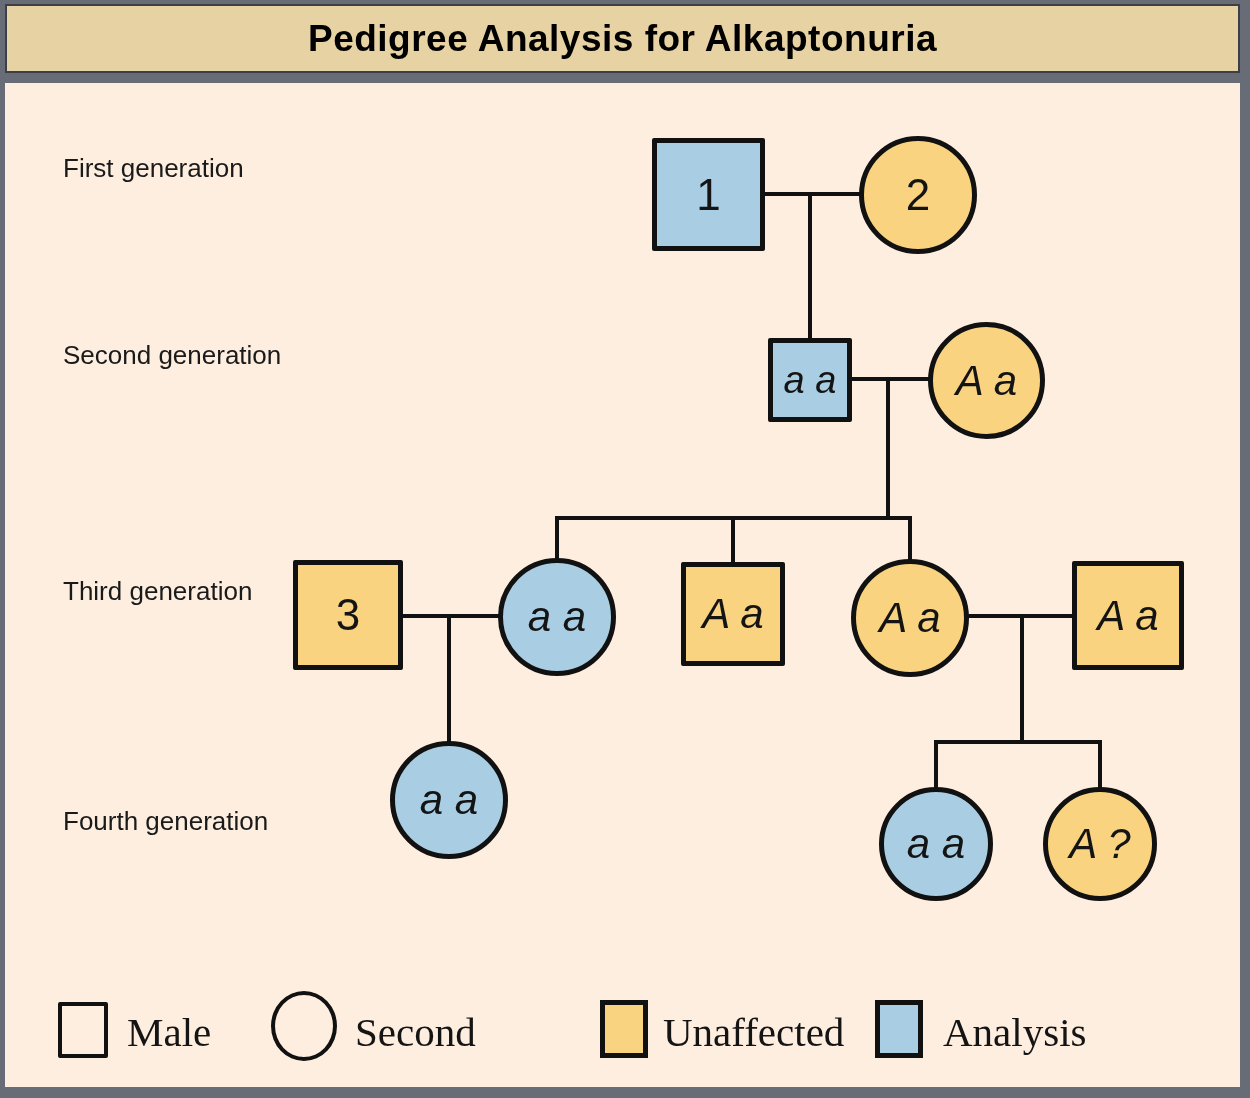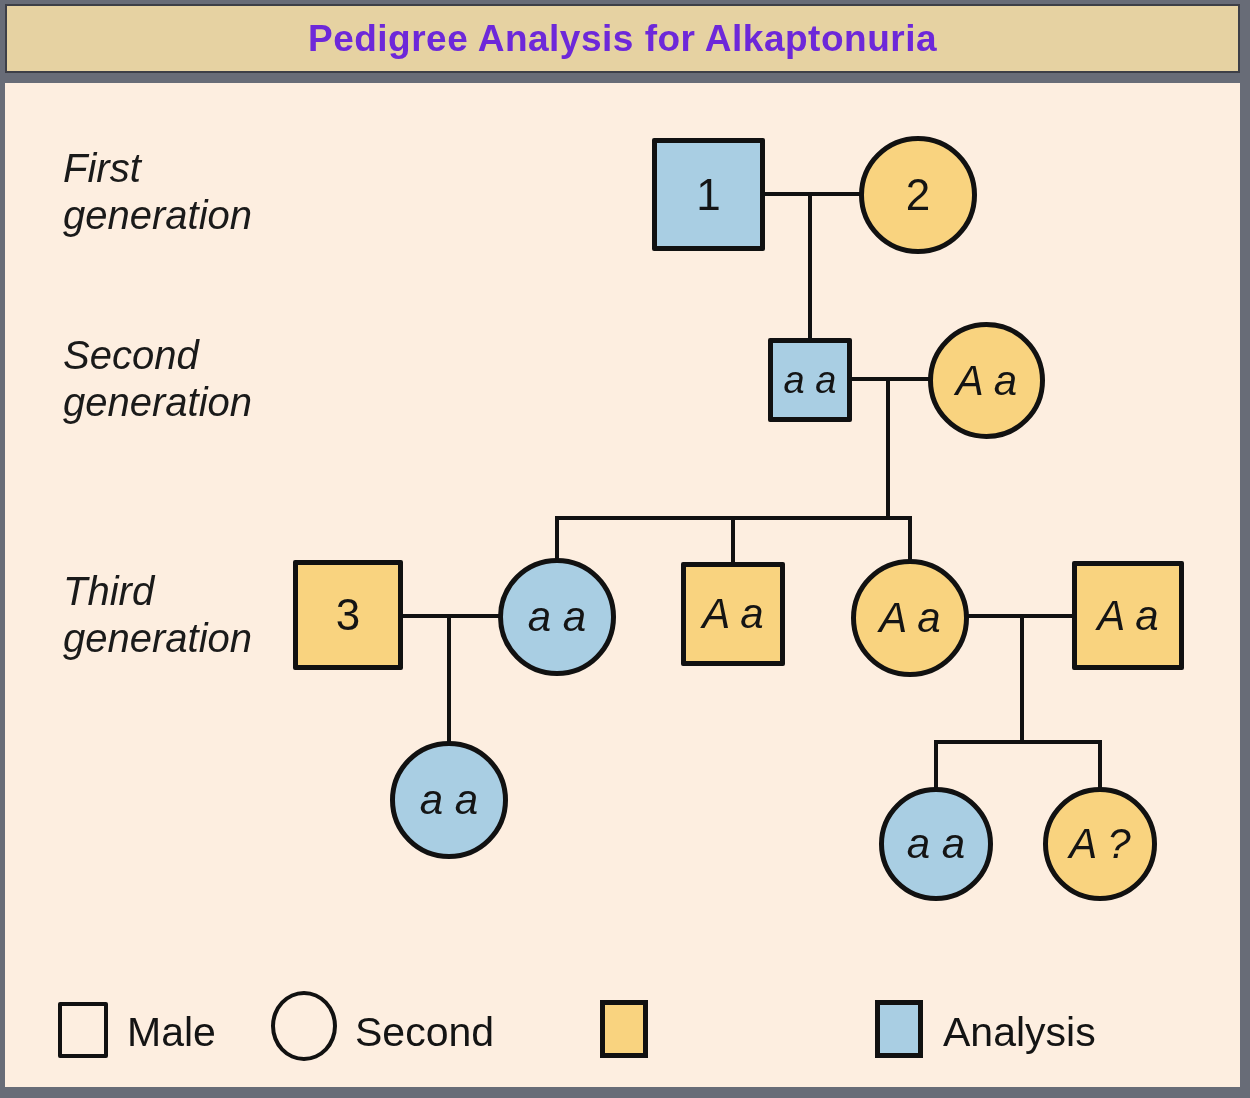--- a/index.html
+++ b/index.html
@@ -1,51 +1,52 @@
 <!DOCTYPE html>
 <html style="--affected: #a9cee3; --unaffected: #f9d37f; --background: #fdeee0; --titlebar: #e6d2a2; --frame: #686c77; --line: #111111;"><head>
 <meta charset="utf-8">
 <style>
   html,body{margin:0;padding:0;}
   body{width:1250px;height:1098px;font-family:"Liberation Sans",sans-serif;}
   .page{position:relative;width:1250px;height:1098px;background:var(--frame,#686c77);overflow:hidden;}
   .titlebar{position:absolute;left:5px;top:4px;width:1235px;height:69px;background:var(--titlebar,#e6d2a2);
             border:2px solid #3d3f47;box-sizing:border-box;display:flex;align-items:center;justify-content:center;}
-  .titlebar span{font-size:37px;font-weight:bold;color:#6d28d9;letter-spacing:0.5px;}
+  .titlebar span{font-size:37px;font-weight:bold;color:#000000;letter-spacing:0.5px;}
   .canvas{position:absolute;left:5px;top:83px;width:1235px;height:1004px;background:var(--background,#fdeee0);}
   
   .layer{position:absolute;left:-5px;top:-83px;width:1250px;height:1098px;}
-  .gen-label{position:absolute;left:63px;width:230px;font-size:40px;line-height:47px;color:#1a1a1a;font-style:italic;}
+  .gen-label{position:absolute;left:63px;width:230px;font-size:26px;line-height:47px;color:#1a1a1a;}
   .line{position:absolute;background:var(--line,#111);}
   .ind{position:absolute;box-sizing:border-box;border:5px solid var(--line,#111);
        display:flex;align-items:center;justify-content:center;}
   .square{border-radius:2px;}
   .circle{border-radius:50%;}
   .affected{background:var(--affected,#a9cee3);}
   .unaffected{background:var(--unaffected,#f9d37f);}
   .num{font-size:44px;color:#141414;}
   .geno{font-size:42px;font-style:italic;color:#141414;white-space:pre;}
   .lg-swatch{position:absolute;box-sizing:border-box;border:5px solid var(--line,#111);}
-  .lg-label{position:absolute;font-size:41px;color:#141414;top:1004px;line-height:56px;}
+  .lg-label{position:absolute;font-size:41px;color:#141414;top:1004px;line-height:56px;font-family:Liberation Serif, serif;}
 </style>
 </head>
 <body>
 
 <div class="page">
 
   <div class="titlebar">
     <span>Pedigree Analysis for Alkaptonuria</span>
   </div>
 
   <div class="canvas">
     <div class="layer">
 
       <div class="gen-label" style="top:145px">First generation</div>
       <div class="gen-label" style="top:568px">Third generation</div>
       <div class="gen-label" style="top:332px">Second generation</div>
+      <div class="gen-label" style="top:798px">Fourth generation</div>
 
       <div class="line" style="left:763px;top:192px;width:98px;height:4px"></div>
       <div class="line" style="left:808px;top:194px;width:4px;height:146px"></div>
       <div class="line" style="left:850px;top:377px;width:80px;height:4px"></div>
       <div class="line" style="left:886px;top:379px;width:4px;height:141px"></div>
       <div class="line" style="left:555px;top:516px;width:357px;height:4px"></div>
       <div class="line" style="left:555px;top:518px;width:4px;height:44px"></div>
       <div class="line" style="left:731px;top:518px;width:4px;height:48px"></div>
       <div class="line" style="left:908px;top:518px;width:4px;height:45px"></div>
       <div class="line" style="left:401px;top:614px;width:99px;height:4px"></div>
@@ -96,19 +97,20 @@
         <span class="geno">A ?</span>
       </div>
 
       <div class="lg-swatch square" style="left:58px;top:1002px;width:50px;height:56px;border-width:4px"></div>
       <div class="lg-label" style="left:127px">Male</div>
 
       <div class="lg-swatch" style="left:271px;top:991px;width:66px;height:70px;border-width:4px;border-radius:50%"></div>
       <div class="lg-label" style="left:355px">Second</div>
 
       <div class="lg-swatch unaffected" style="left:600px;top:1000px;width:48px;height:58px"></div>
+      <div class="lg-label" style="left:663px">Unaffected</div>
 
       <div class="lg-swatch affected" style="left:875px;top:1000px;width:48px;height:58px"></div>
       <div class="lg-label" style="left:943px">Analysis</div>
 
     </div>
   </div>
 </div>
 
 </body></html>

